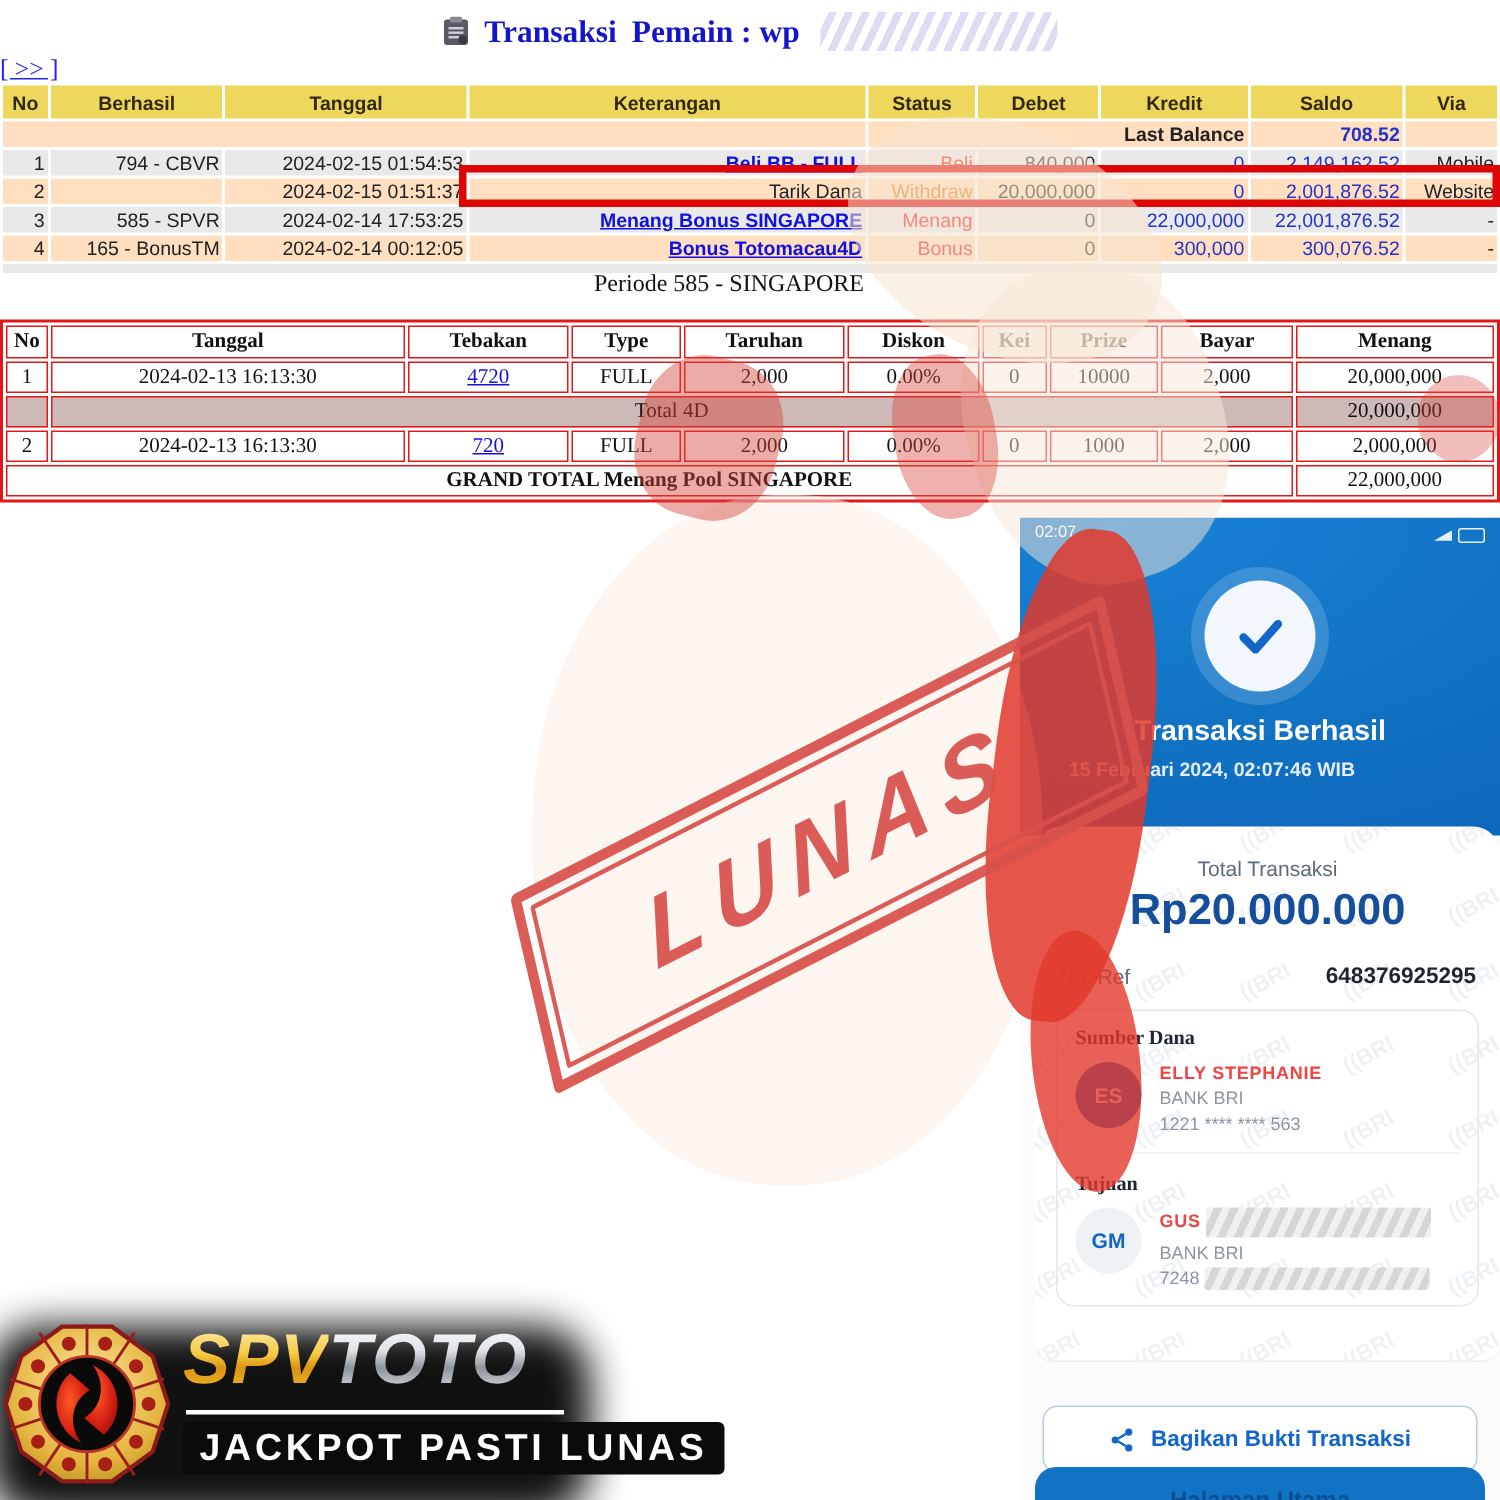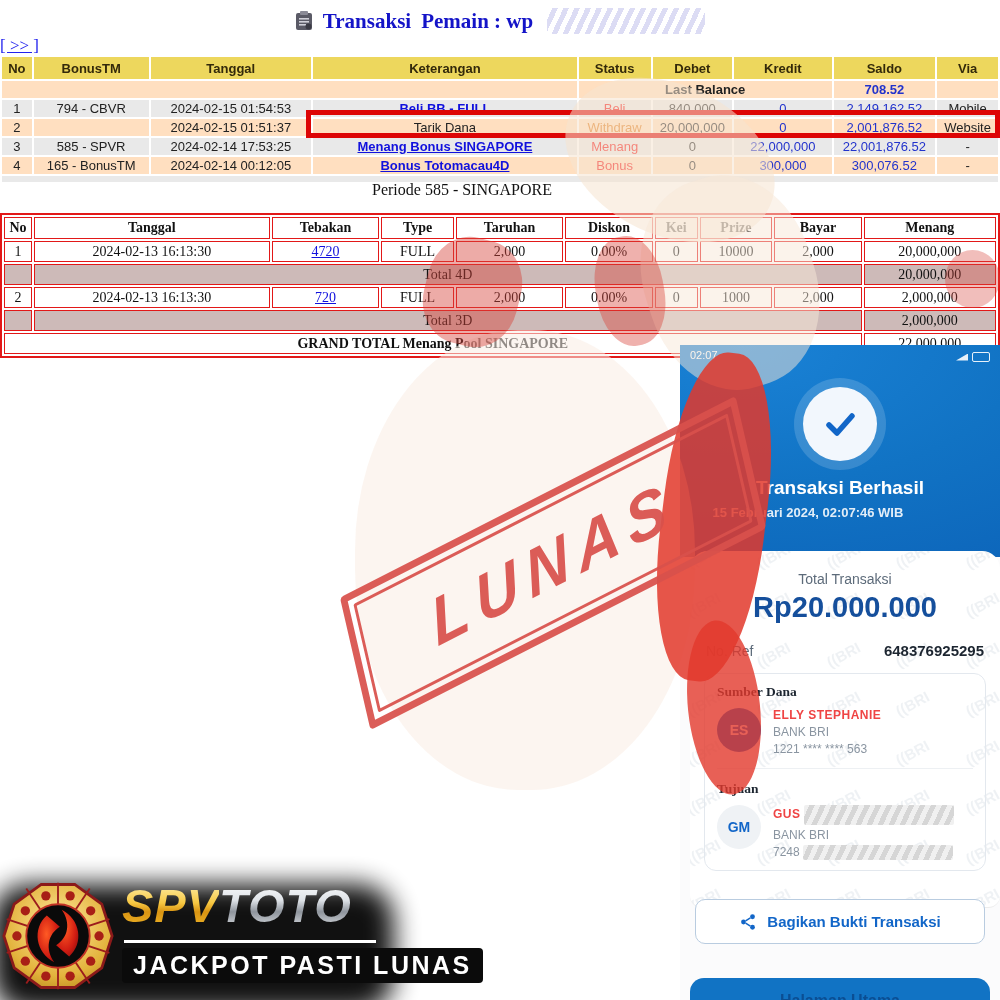--- a/index.html
+++ b/index.html
@@ -13,34 +13,34 @@
   .clip-icon{width:18px;height:20px;display:inline-block;}
   .blur-user{display:inline-block;width:158px;height:26px;margin-left:4px;
              background:repeating-linear-gradient(115deg,#ffffff 0 5px,#dcdcf4 5px 10px);}
   .back-link{position:absolute;top:36px;left:0;z-index:10;font-family:"Liberation Serif",serif;
              font-size:17px;color:#2222ee;text-decoration:underline;cursor:pointer;}
 
   
   .tx-table{position:absolute;top:55px;left:0;width:1000px;border-collapse:separate;
             border-spacing:2px;z-index:10;font-size:13px;color:#222;}
   .tx-table th{background:#edd75d;color:#33290a;font-weight:bold;height:22px;padding:0 2px;}
-  .tx-table td{height:17px;text-align:center;padding:0 2px;}
+  .tx-table td{height:17px;text-align:right;padding:0 2px;}
   .tx-table tr.r-gray td{background:#e9e9e9;}
   .tx-table tr.r-peach td{background:#ffdfc0;}
   .tx-table tr.r-sliver td{background:#e9e9e9;height:6px;}
   .tx-table a{color:#1111dd;font-weight:bold;text-decoration:underline;cursor:pointer;}
   .t-blue{color:#2233cc;}
   .t-bold{font-weight:bold;}
   .st-red{color:#f21515;}
   .st-orange{color:#e07c1e;}
   .hl-box{position:absolute;left:306px;top:110px;width:694px;height:28px;border:5px solid #dd0505;
           box-sizing:border-box;z-index:15;}
 
   .periode-caption{position:absolute;top:181px;left:0;width:924px;text-align:center;z-index:10;
-                   font-family:"Liberation Serif",serif;font-size:16px;color:#111;}
+                   font-family:"Liberation Serif",serif;font-size:16px;color:#111;padding-left:24px;}
 
   
   .bet-table{position:absolute;top:213px;left:0;width:1000px;border-collapse:separate;
              border-spacing:2px;z-index:10;background:#fff;border:2px solid #e21818;
              font-family:"Liberation Serif",serif;font-size:14px;color:#111;}
   .bet-table th{border:1px solid #e21818;font-weight:bold;height:20px;padding:0 2px;background:#fff;}
   .bet-table td{border:1px solid #e21818;height:19px;text-align:center;padding:0 2px;background:#fff;}
   .bet-table tr.total td{background:#cdbab8;}
   .bet-table a{color:#1111dd;text-decoration:underline;cursor:pointer;}
   .grand{font-weight:bold;}
@@ -109,21 +109,21 @@
   .avatar{width:44px;height:44px;border-radius:50%;display:flex;align-items:center;
           justify-content:center;font-weight:bold;font-size:14px;flex:0 0 44px;}
   .avatar-blue{background:#1266c8;color:#fff;}
   .avatar-gray{background:#eff2f5;color:#1266c8;}
   .acct-name{font-size:12px;font-weight:bold;color:#ef4444;letter-spacing:.5px;}
   .acct-sub{font-size:12px;color:#8a95a1;margin-top:3px;}
   .divider{height:1px;background:#edf0f3;margin:12px 0;}
   .blur-gray{display:inline-block;width:150px;height:20px;vertical-align:middle;border-radius:2px;
              background:repeating-linear-gradient(115deg,#f0f0f0 0 5px,#d6d6d6 5px 10px);}
   .blur-gray.small{width:150px;height:15px;}
-  .share-btn{position:absolute;top:554px;left:15px;width:290px;height:45px;background:#fff;
+  .share-btn{position:absolute;top:592px;left:15px;width:290px;height:45px;background:#fff;
              border:1.5px solid #b9cce0;border-radius:10px;display:flex;align-items:center;
              justify-content:center;gap:10px;color:#1266c8;font-weight:bold;font-size:15px;
              cursor:pointer;box-sizing:border-box;}
   .home-btn{position:absolute;top:633px;left:10px;width:300px;height:50px;background:#1173c4;
             border-radius:14px;display:flex;align-items:flex-start;justify-content:center;
             padding-top:14px;color:#0b4e93;font-weight:bold;font-size:16px;cursor:pointer;
             box-sizing:border-box;}
 
   
   .brand-logo{position:absolute;left:0;bottom:0;width:405px;height:126px;z-index:70;}
@@ -171,21 +171,21 @@
         <col style="width:268px">
         <col style="width:72px">
         <col style="width:80px">
         <col style="width:98px">
         <col style="width:102px">
         <col style="width:61px">
       </colgroup>
     <tbody>
         <tr>
       <th>No</th>
-      <th>BonusTM</th>
+      <th>Berhasil</th>
       <th>Tanggal</th>
       <th>Keterangan</th>
       <th>Status</th>
       <th>Debet</th>
       <th>Kredit</th>
       <th>Saldo</th>
       <th>Via</th>
     </tr>
     <tr class="r-peach">
       <td colspan="4"></td>
@@ -292,25 +292,20 @@
     <tr>
       <td>2</td>
       <td>2024-02-13 16:13:30</td>
       <td><a>720</a></td>
       <td>FULL</td>
       <td>2,000</td>
       <td>0.00%</td>
       <td>0</td>
       <td>1000</td>
       <td>2,000</td>
-      <td>2,000,000</td>
-    </tr>
-    <tr class="total">
-      <td></td>
-      <td colspan="8">Total 3D</td>
       <td>2,000,000</td>
     </tr>
     <tr>
       <td colspan="9" class="grand">GRAND TOTAL  Menang Pool SINGAPORE</td>
       <td>22,000,000</td>
     </tr>
   </tbody>
     </table>
 
   <div class="wm wm-pink-big"></div>

